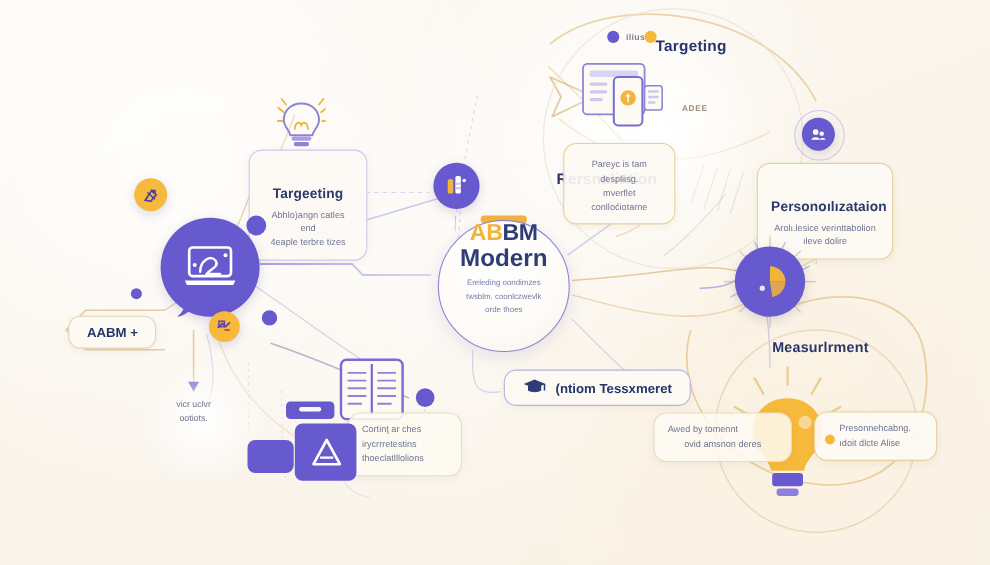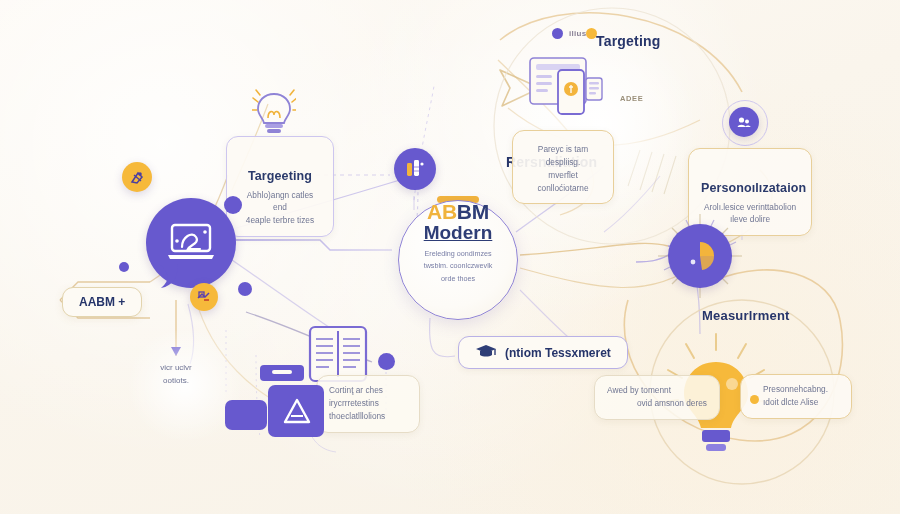--- a/index.html
+++ b/index.html
@@ -89,21 +89,21 @@
     border-radius:50%;
     background:radial-gradient(circle at 42% 36%,#ffffff 0%,#fdfbf7 62%,#f7f1e6 100%);
     border:1.6px solid #8f83d6;
     box-shadow:0 4px 16px rgba(110,95,170,.16);
     display:flex;flex-direction:column;align-items:center;
     box-sizing:border-box;
   }
   .hero .h1{font-size:21px;font-weight:bold;line-height:1.04;letter-spacing:-.3px;}
   .hero .h1 .a{color:#f0b33c;}
   .hero .h1 .b{color:#2e3d76;}
-  .hero .h2{font-size:19px;font-weight:bold;color:#2e3d76;line-height:1.05;margin-bottom:5px;text-decoration:underline;}
+  .hero .h2{font-size:22px;font-weight:bold;color:#2e3d76;line-height:1.05;margin-bottom:5px;}
   .hero .hs{font-size:7.2px;color:#606796;line-height:1.75;text-align:center;opacity:.85;}
   .herobar{
     position:absolute;left:437px;top:196px;width:42px;height:7px;
     border-radius:4px;background:#f3b43c;
   }
 
   .sqr{position:absolute;border-radius:7px;background:#6759ce;}
 </style>
 </head>
 <body>
@@ -410,21 +410,21 @@
     <svg width="80" height="96" viewBox="0 0 80 96">
       <path d="M40 4 C 20 4 8 19 8 36 C 8 50 22 56 25 70 L 55 70 C 58 56 72 50 72 36 C 72 19 60 4 40 4 Z" fill="#f6b93b"></path>
       <circle cx="56" cy="26" r="6" fill="#ffffff" opacity=".45"></circle>
       <rect x="26" y="72" width="28" height="12" rx="3" fill="#6759ce"></rect>
       <rect x="30" y="86" width="20" height="7" rx="3" fill="#8d80e0"></rect>
     </svg>
   </div>
 
   <div class="card" style="left:594px;top:375px;width:126px;border-color:#e6dcc6;background:rgba(253,250,243,.85);">
     <div class="d" style="text-align:left;">Awed by tomennt</div>
-    <div class="d" style="text-align:right;">ovid amsnon deres</div>
+    <div class="d" style="text-align:center;">ovid amsnon deres</div>
   </div>
 
   <div class="card amber" style="left:740px;top:374px;width:112px;padding-left:22px;">
     <div class="dot" style="left:9px;top:20px;width:9px;height:9px;background:#f6b93b;"></div>
     <div class="d" style="text-align:left;">Presonnehcabng.</div>
     <div class="d" style="text-align:left;">ıdoit dlcte Alise</div>
   </div>
 
 </div>
 

